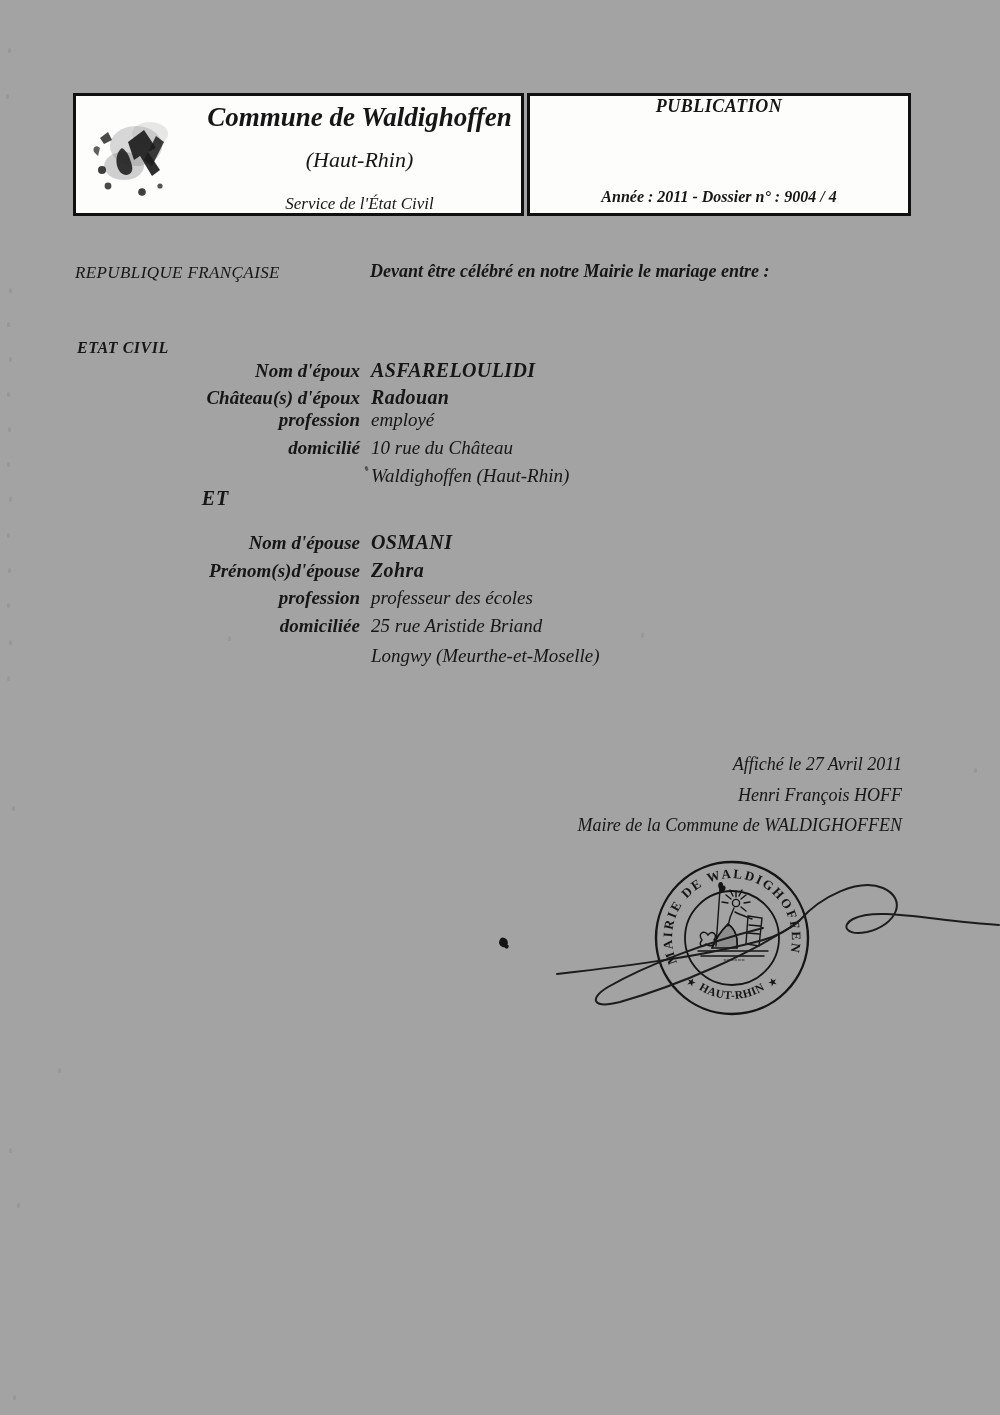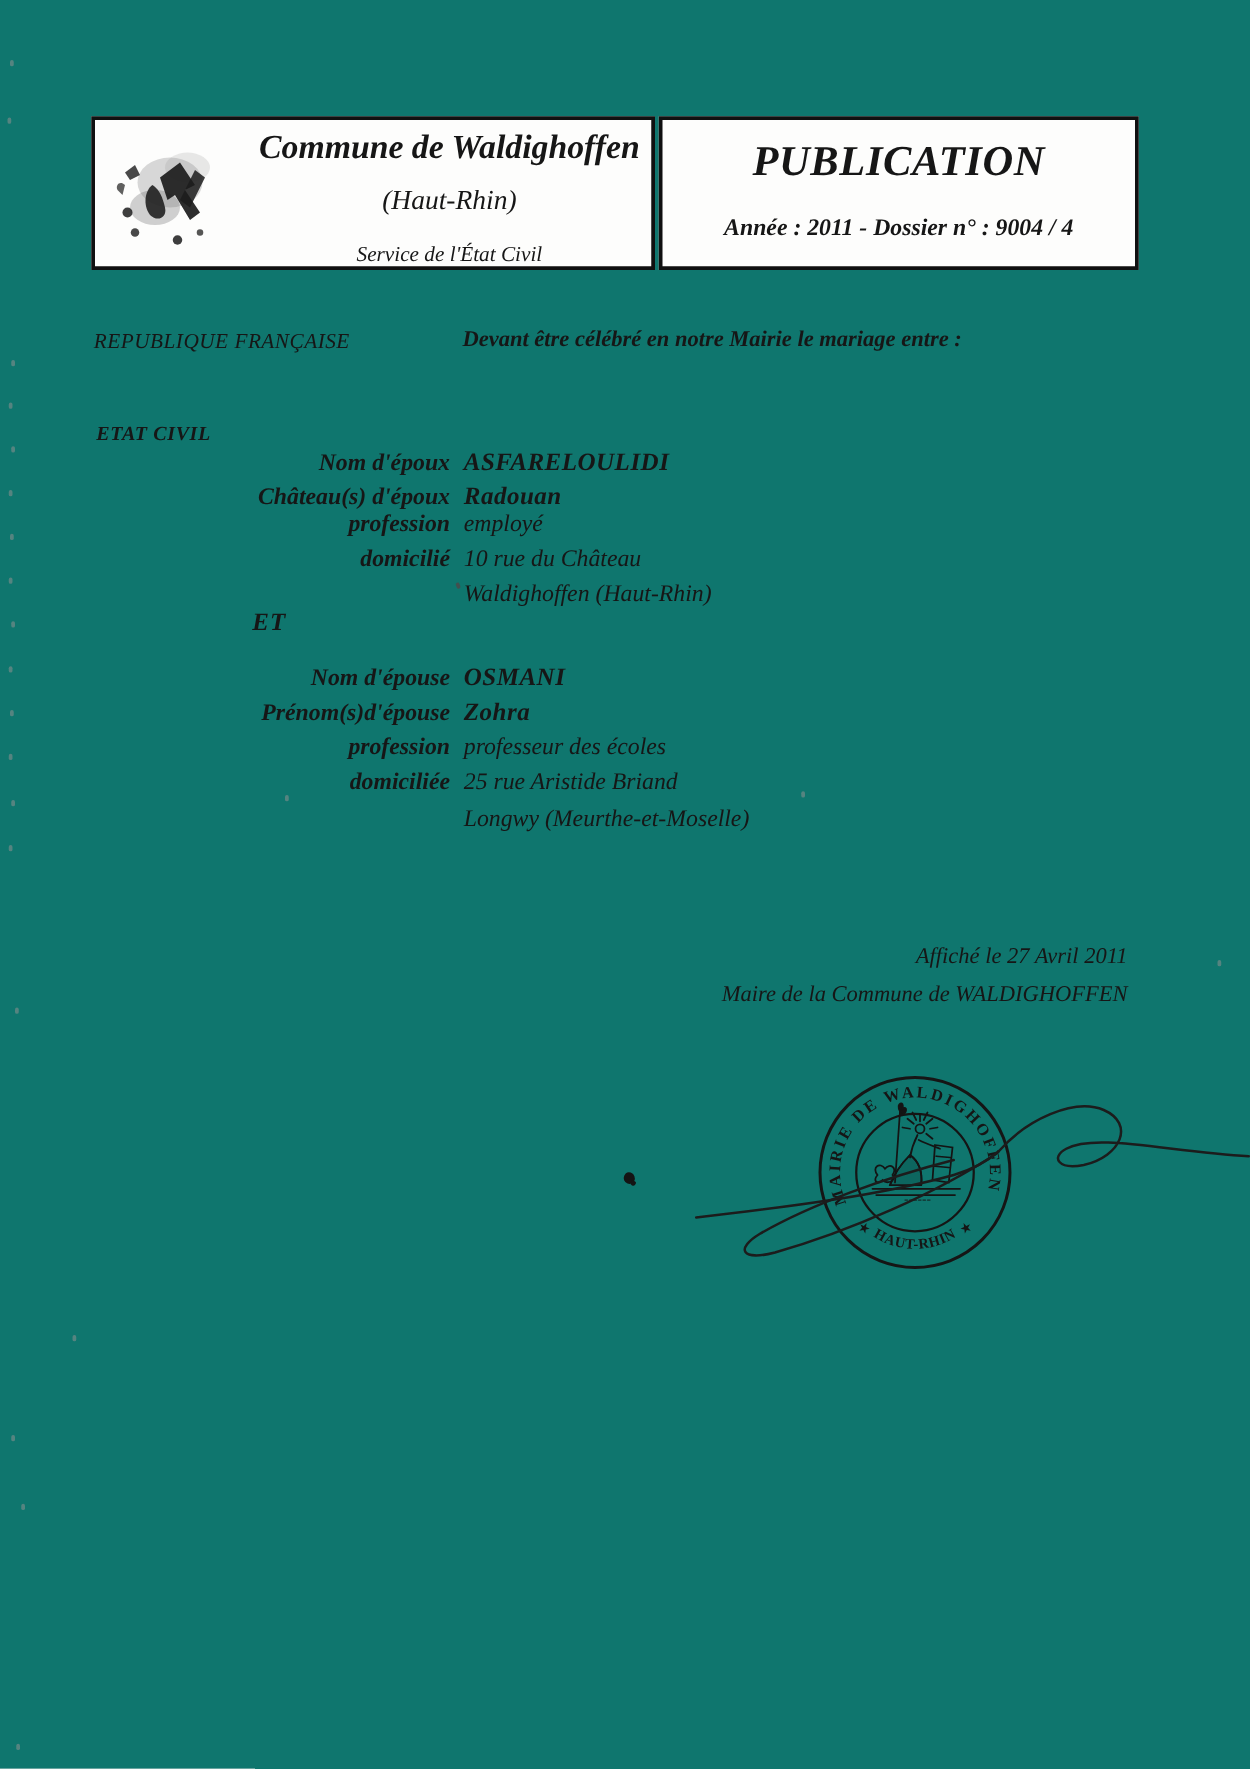--- a/index.html
+++ b/index.html
@@ -1,38 +1,38 @@
 <!DOCTYPE html>
 <html><head>
 <meta charset="utf-8">
 <title>PUBLICATION DE MARIAGE</title>
 <style>
   html,body { margin:0; padding:0; background:#e8e8e8; }
   .page {
     position:relative; width:1000px; height:1415px; margin:0 auto;
-    background:#0f766e; color:#161616;
+    background:#a3a3a3; color:#161616;
     font-family:"Liberation Serif","DejaVu Serif",serif;
     overflow:hidden;
   }
   .abs { position:absolute; }
   .bi { font-weight:bold; font-style:italic; }
   .it { font-style:italic; }
 
   
   .box { position:absolute; top:93px; height:123px; border:3px solid #101010; box-sizing:border-box; background:#fdfdfc; }
   .box-left  { left:73px;  width:451px; }
   .box-right { left:527px; width:384px; }
   .hl-col { position:absolute; left:126px; right:4px; text-align:center; }
   .commune  { top:6px;  font-size:27px; }
   .dept     { top:51px; font-size:22px; }
   .service  { top:98px; font-size:17px; }
   .hr-col { position:absolute; left:0; right:0; text-align:center; }
-  .pub1 { top:15px;  font-size:34px; letter-spacing:.5px; }
+  .pub1 { top:0;  font-size:18px; letter-spacing:.5px; }
   .pub2 { top:40px; font-size:28px; letter-spacing:.5px; }
-  .ref  { top:76px; font-size:19px; }
+  .ref  { top:92px; font-size:16px; }
 
   
   .republique { left:75px;  top:263px; font-size:17px; letter-spacing:.4px; }
   .devant     { left:370px; top:261px; font-size:18px; }
   .etatcivil  { left:77px;  top:339px; font-size:16px; letter-spacing:.5px; }
 
   
   .frow { position:absolute; left:75px; width:840px; display:flex; align-items:baseline; }
   .lbl { width:285px; text-align:right; font-weight:bold; font-style:italic; font-size:19px; flex:none; }
   .val { margin-left:11px; font-style:italic; font-size:19px; white-space:nowrap; }
@@ -138,20 +138,21 @@
       <span class="val">25 rue Aristide Briand</span>
     </div>
     <div class="frow" style="top:645px">
       <span class="lbl"></span>
       <span class="val">Longwy (Meurthe-et-Moselle)</span>
     </div>
   </div>
 
   <div class="abs sigblock">
     <div>Affiché le 27 Avril 2011</div>
+    <div>Henri François HOFF</div>
     <div>Maire de la Commune de WALDIGHOFFEN</div>
   </div>
 
   <svg class="abs seal" viewBox="0 0 164 164" aria-hidden="true">
     <circle cx="82" cy="82" r="76" fill="none" stroke="#151515" stroke-width="2.4"></circle>
     <circle cx="82" cy="82" r="47" fill="none" stroke="#151515" stroke-width="1.8"></circle>
     <defs>
       <path id="sealTopArc" d="M 29.0 110.2 A 60 60 0 1 1 135.0 110.2" fill="none"></path>
       <path id="sealBotArc" d="M 47.9 132.6 A 61 61 0 0 0 116.1 132.6" fill="none"></path>
     </defs>

